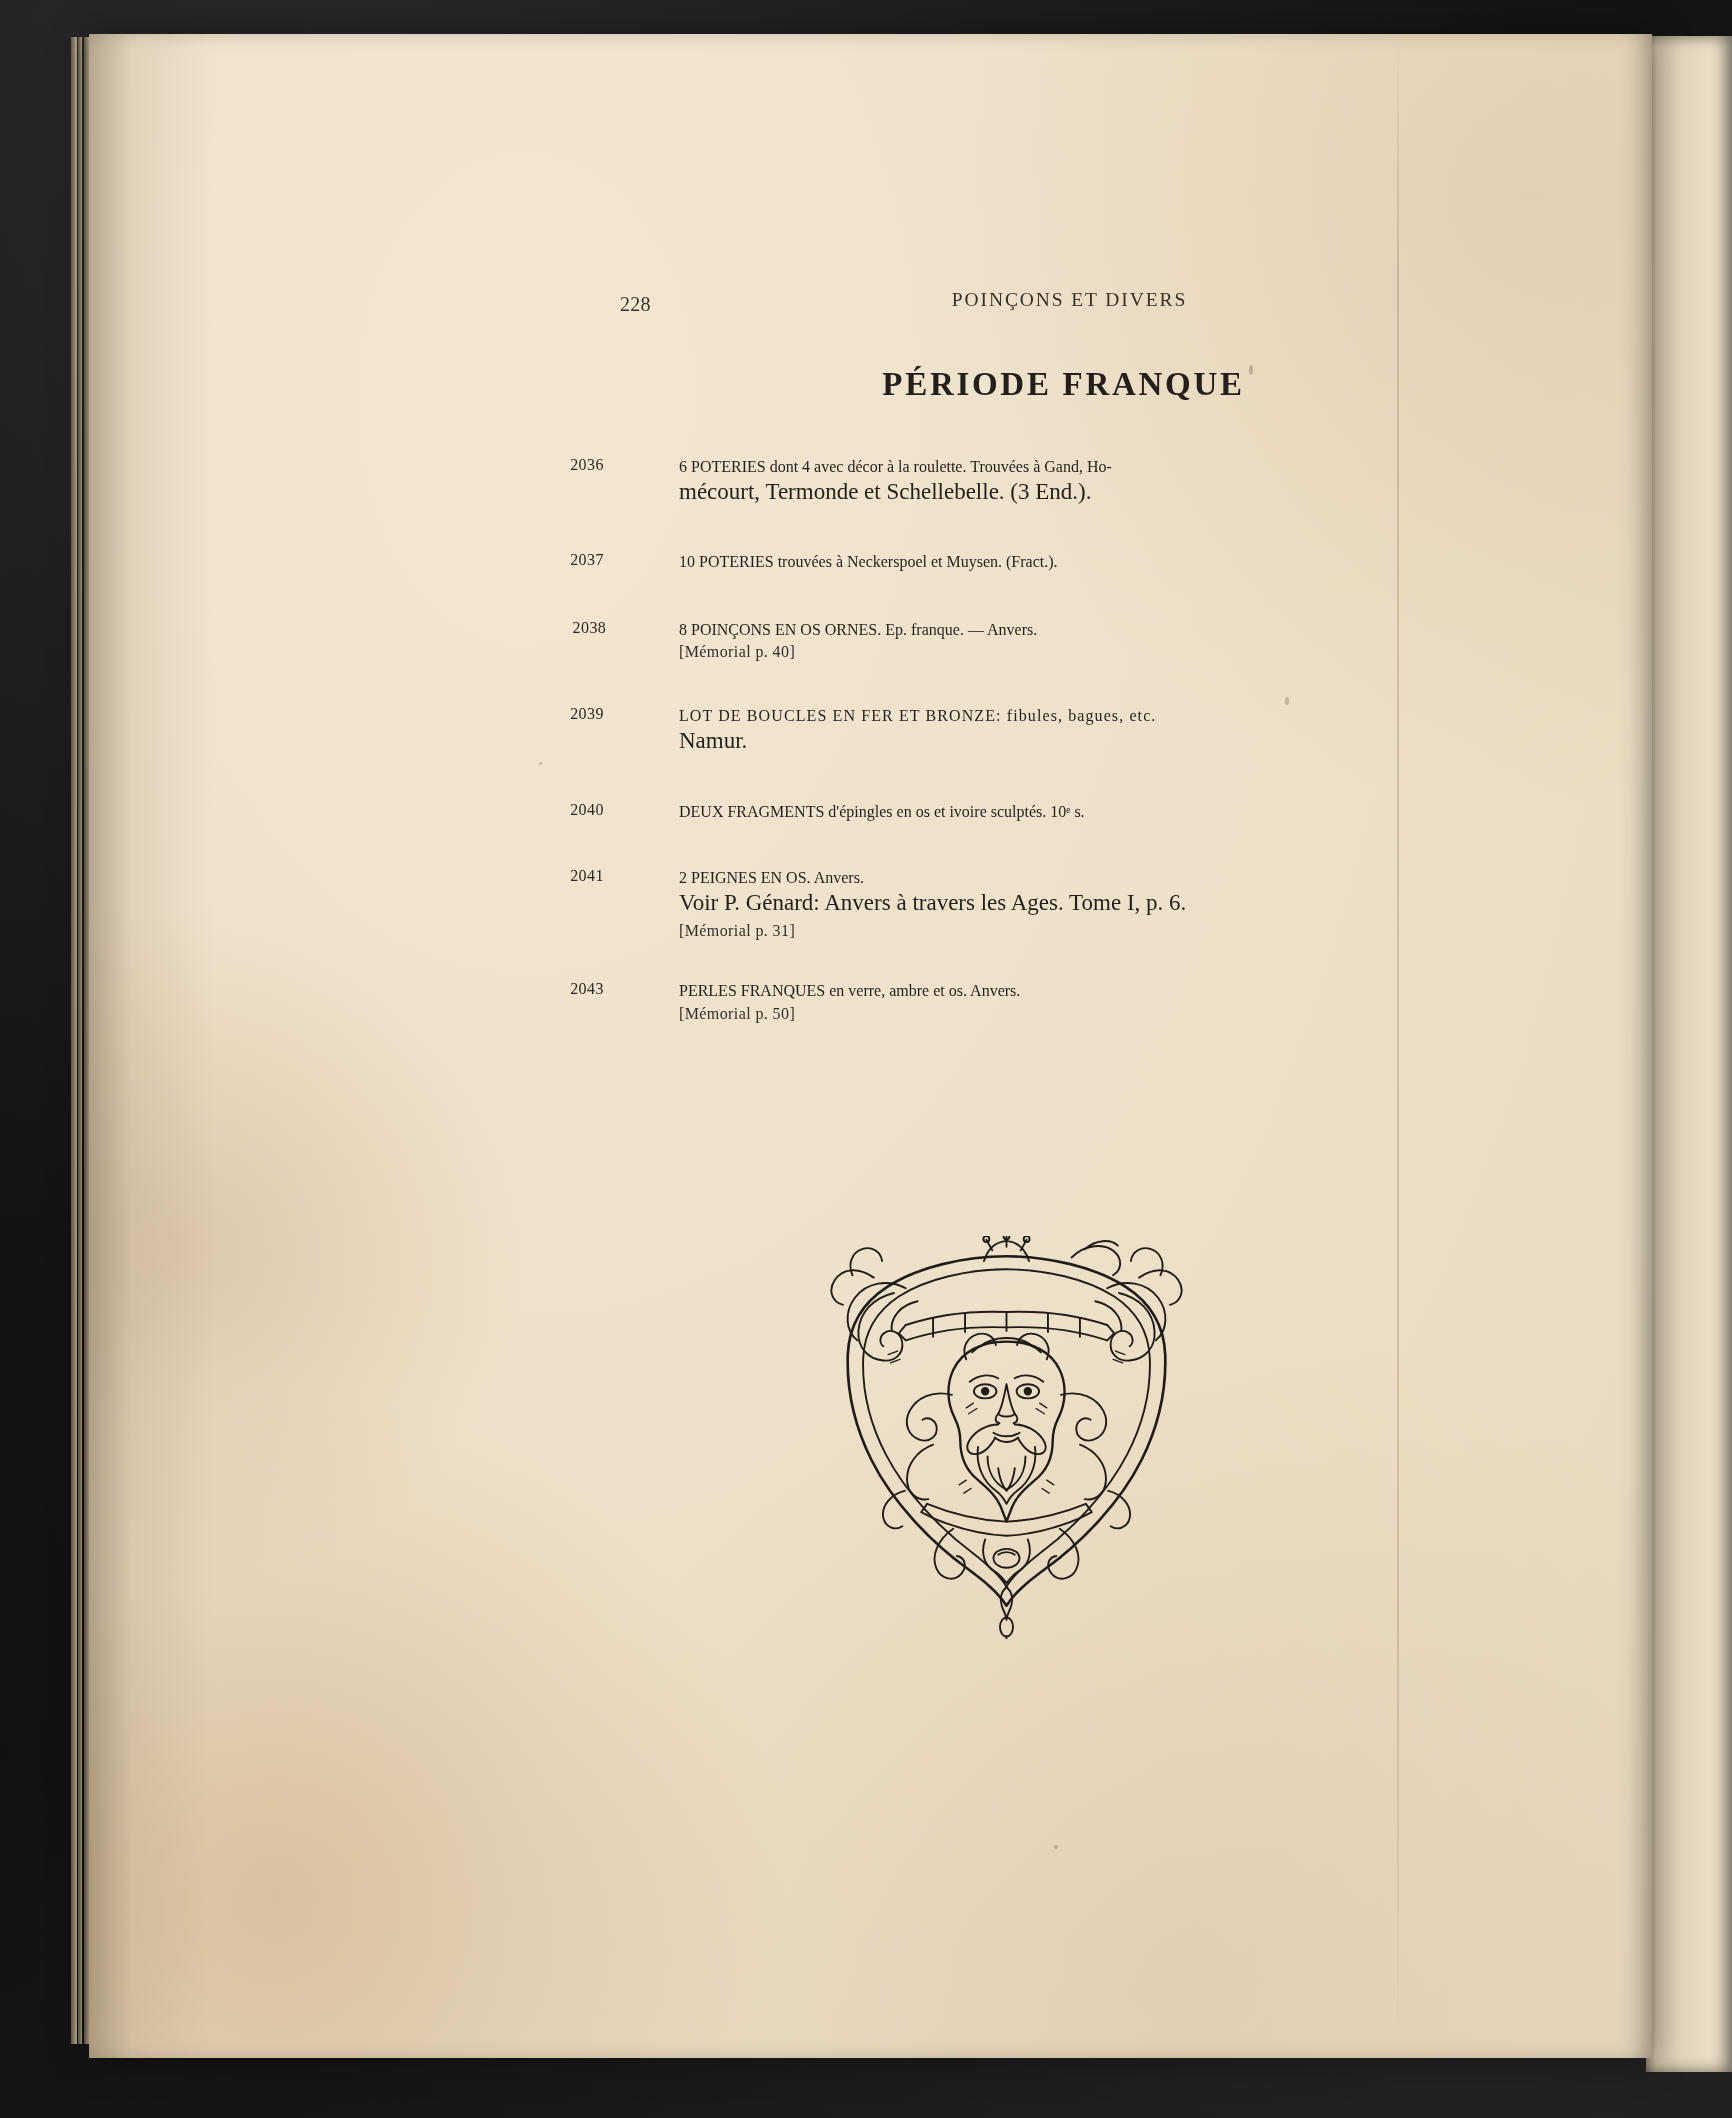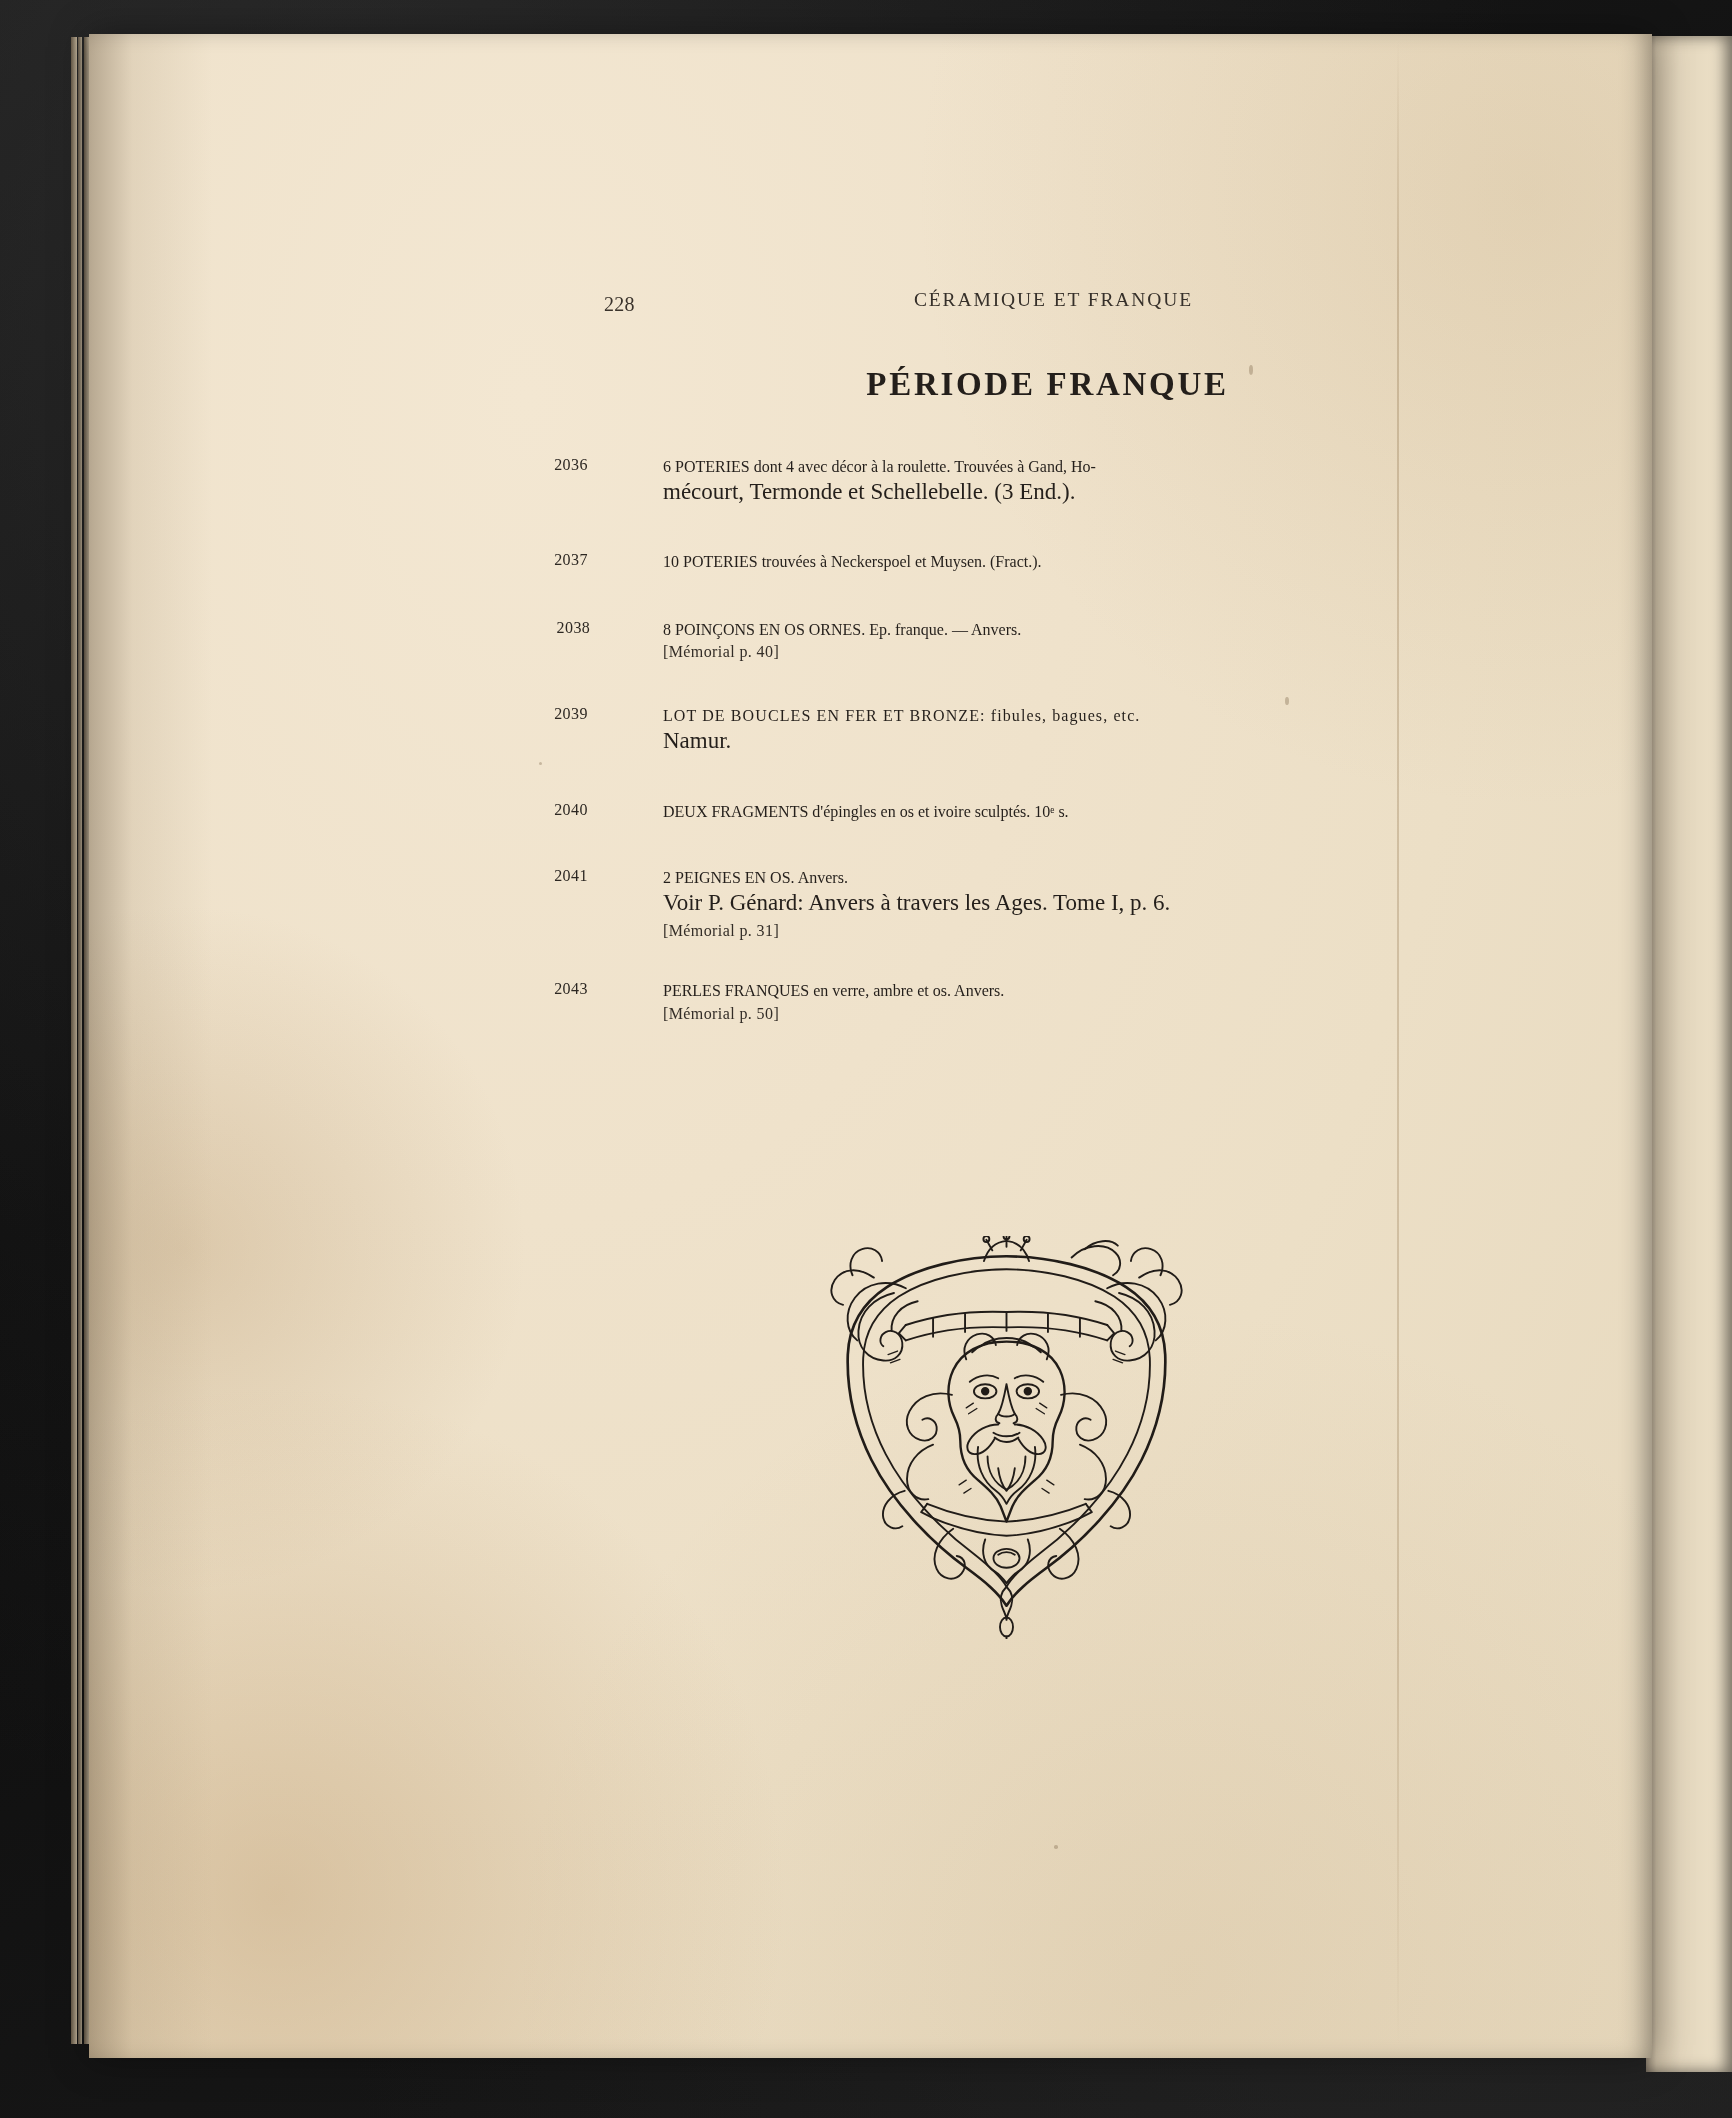--- a/index.html
+++ b/index.html
@@ -94,21 +94,21 @@
     left: 1308px;
     top: 6px;
     width: 1.8px;
     height: 2007px;
     background: linear-gradient(180deg, rgba(150,122,84,0.0), rgba(150,122,84,0.35) 12%, rgba(150,122,84,0.30) 80%, rgba(150,122,84,0.0));
   }
 
   
   #text-block {
     position: absolute;
-    left: 426px;
+    left: 442px;
     top: 255px;
     width: 994px;
     color: #2a2622;
   }
 
   #running-head-row {
     position: relative;
     height: 36px;
     margin-bottom: 41px;
   }
@@ -227,21 +227,21 @@
 
   <span class="fleck" style="left:1160px; top:331px;  width:4.1px;  height:9.5px;"></span>
   <span class="fleck" style="left:1196px; top:663px; width:3.6px;  height:8.3px;"></span>
   <span class="fleck" style="left:450px;  top:728px; width:3px;  height:3px;"></span>
   <span class="fleck" style="left:965px; top:1811px; width:3.6px;  height:3.6px;"></span>
 
   <div id="text-block">
 
     <div id="running-head-row">
       <div id="folio">228</div>
-      <div id="running-head">CÉRAMIQUE ET FRANQUE</div>
+      <div id="running-head">POINÇONS ET DIVERS</div>
     </div>
 
     <h1 id="section-title">PÉRIODE FRANQUE</h1>
 
     <div class="entry">
       <div class="entry-num">2036</div>
       <div class="entry-body justify">6 POTERIES dont 4 avec décor à la roulette. Trouvées à Gand, Ho-</div>
       <div class="entry-line2">mécourt, Termonde et Schellebelle.  (3 End.).</div>
     </div>
 

